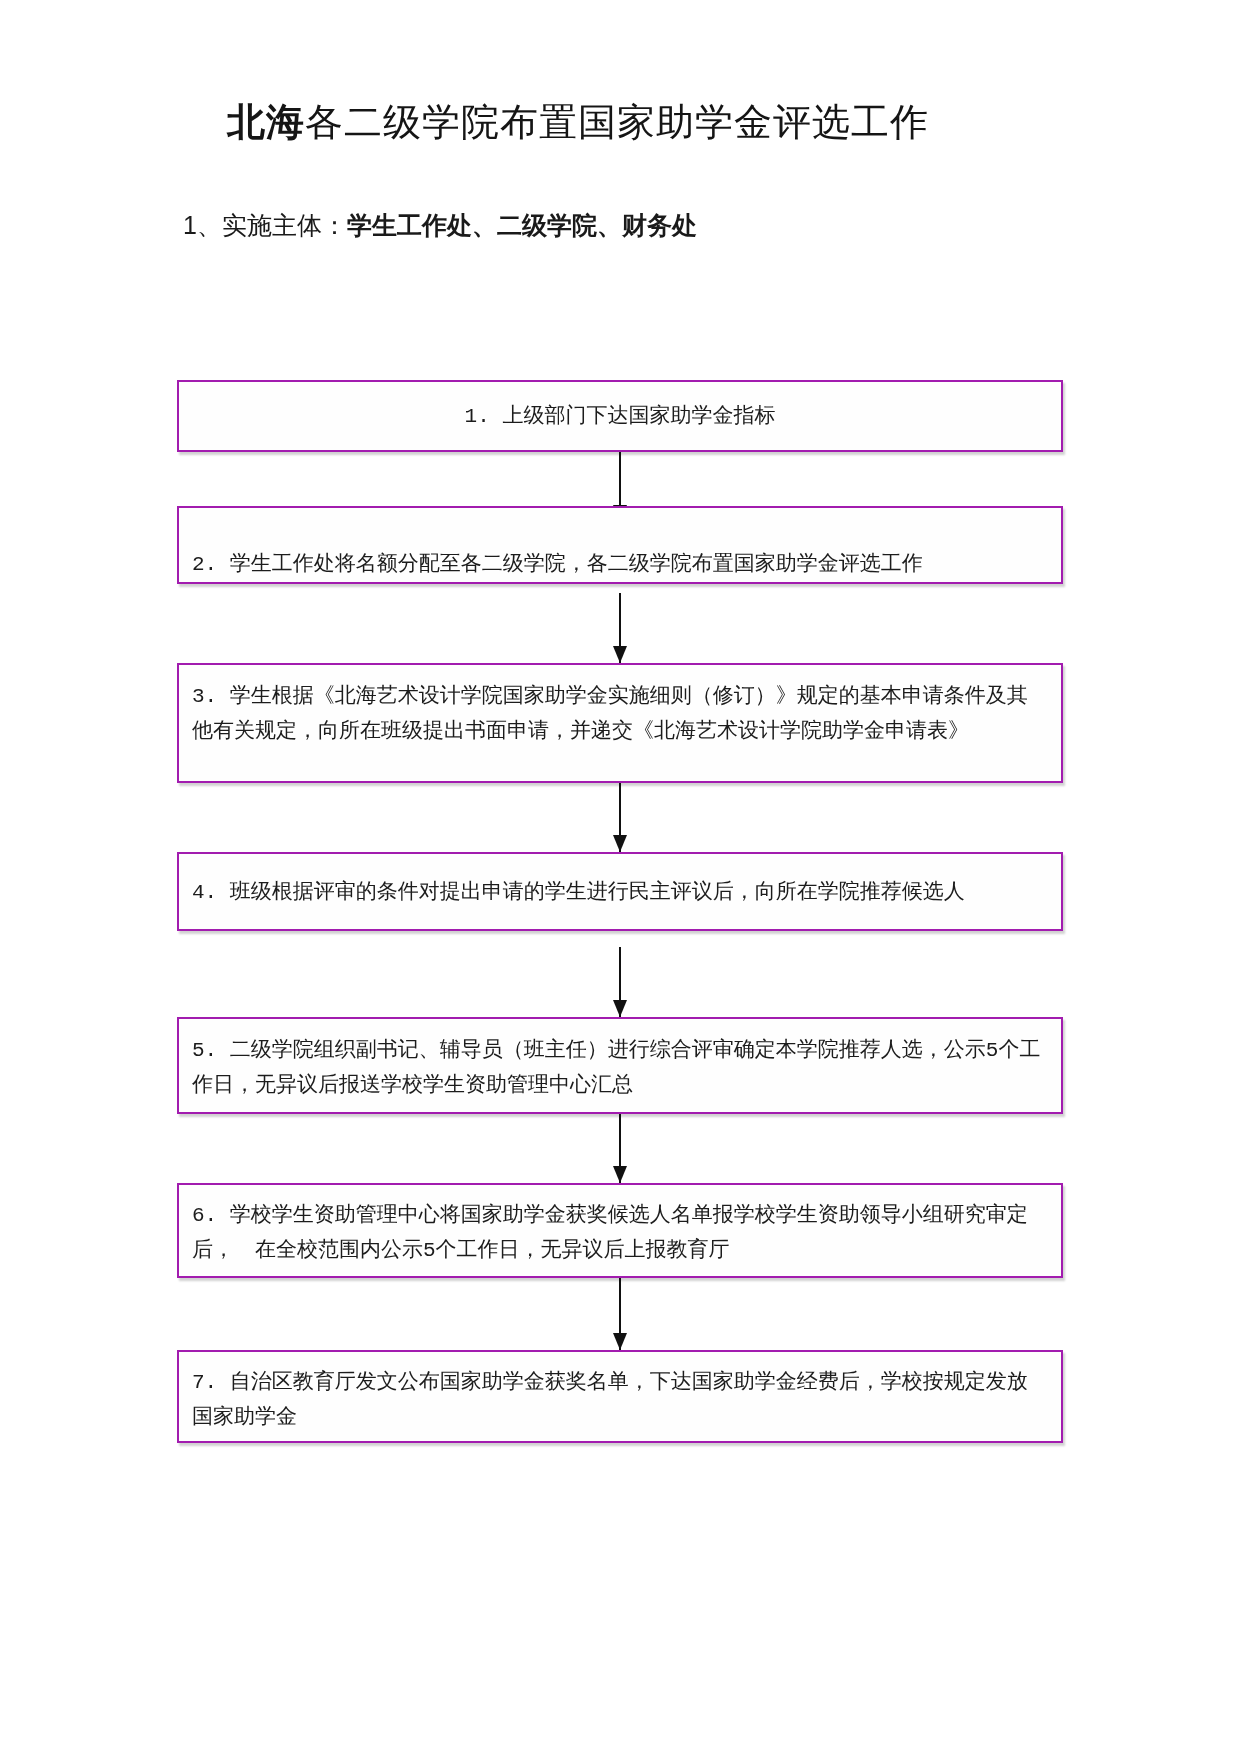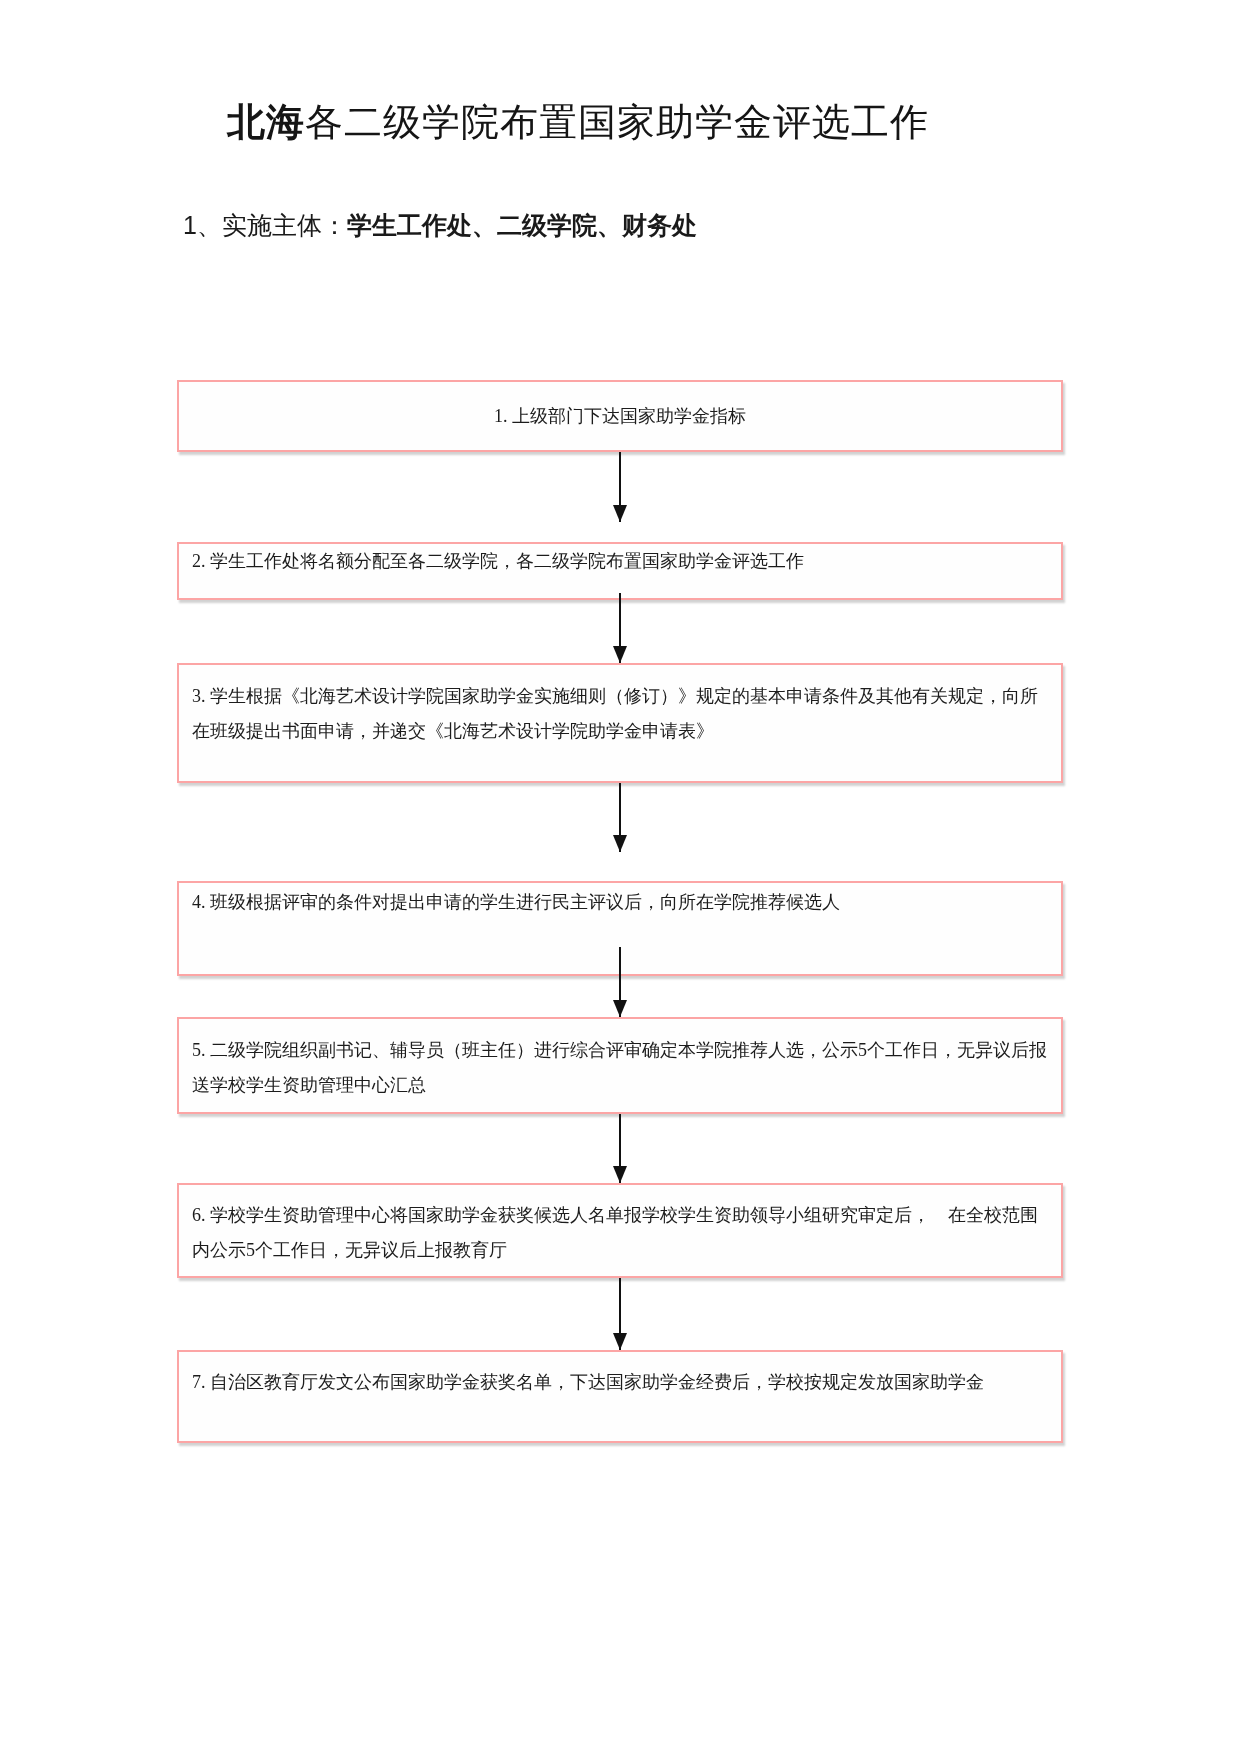--- a/index.html
+++ b/index.html
@@ -45,33 +45,33 @@
     white-space: nowrap;
   }
   .intro .bold-part { font-weight: 700; }
 
   
   .flow-box {
     position: absolute;
     left: 177px;
     width: 886px;
     box-sizing: border-box;
-    border: 2px solid #fca5a5;
+    border: 2px solid #a21caf;
     background: #fefefe;
     box-shadow: 2px 3px 2px rgba(0,0,0,0.18);
-    font-family: Liberation Serif, serif;
-    font-size: 18px;
+    font-family: Liberation Mono, monospace;
+    font-size: 21px;
     line-height: 35px;
     color: #1c1c1c;
     padding: 0 13px;
   }
   .step-1 { top: 380px;  height: 72px; display: flex; align-items: center; justify-content: center; text-align: center; }
-  .step-2 { top: 542px;  height: 58px; display: flex; align-items: flex-start; }
+  .step-2 { top: 506px;  height: 78px; display: flex; align-items: flex-end; }
   .step-3 { top: 663px;  height: 120px; padding-top: 14px; }
-  .step-4 { top: 852px;  height: 95px;  padding-top: 2px; margin-top: 29px; }
+  .step-4 { top: 852px;  height: 79px;  padding-top: 21px; }
   .step-5 { top: 1017px; height: 97px;  padding-top: 14px; }
   .step-6 { top: 1183px; height: 95px;  padding-top: 13px; }
   .step-7 { top: 1350px; height: 93px;  padding-top: 13px; }
 
   
   .flow-arrow {
     position: absolute;
     left: 619px;
     width: 2px;
     background: #111111;

